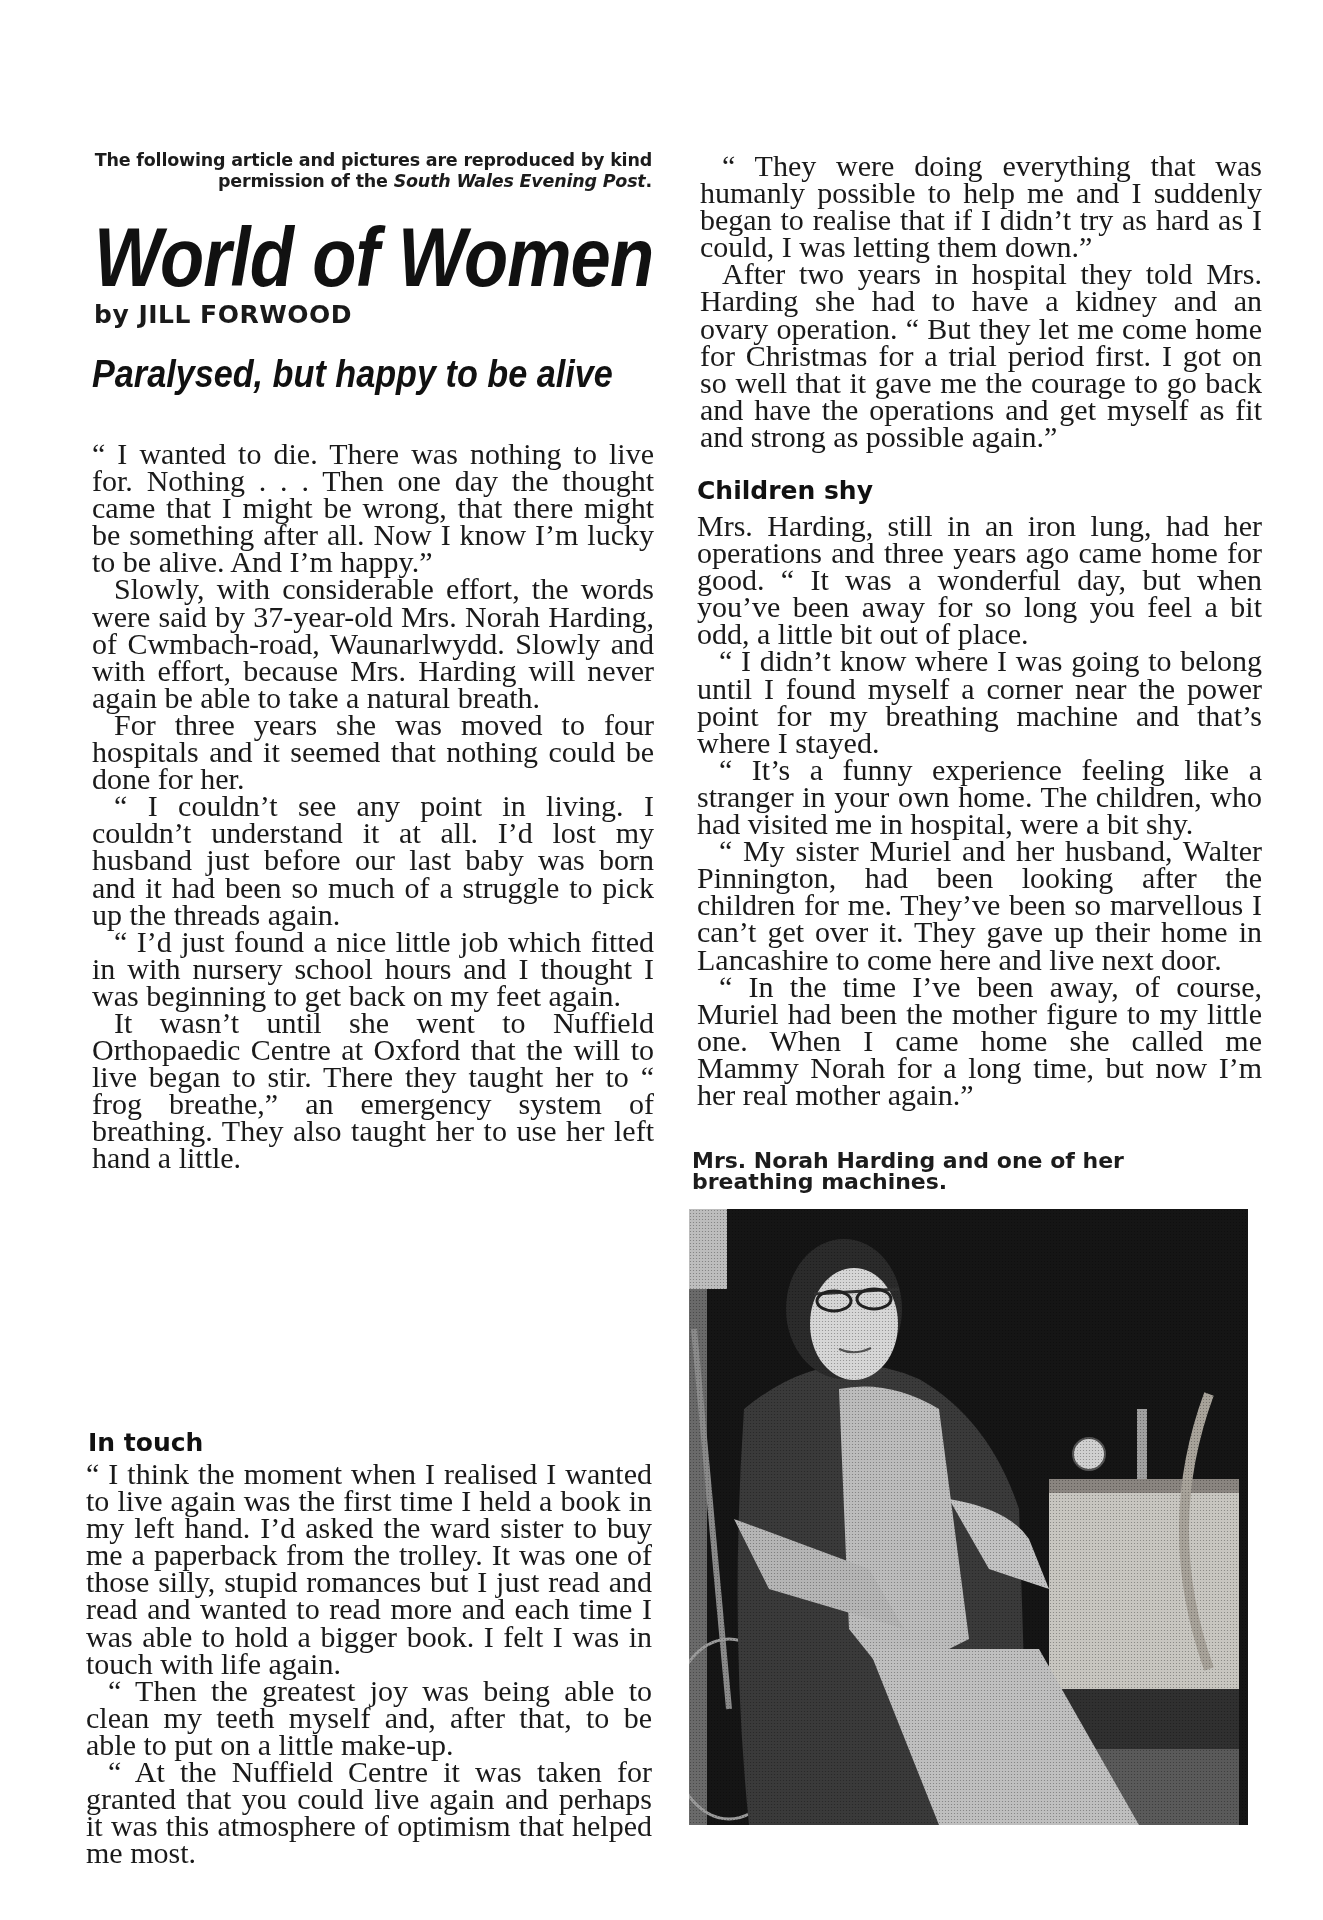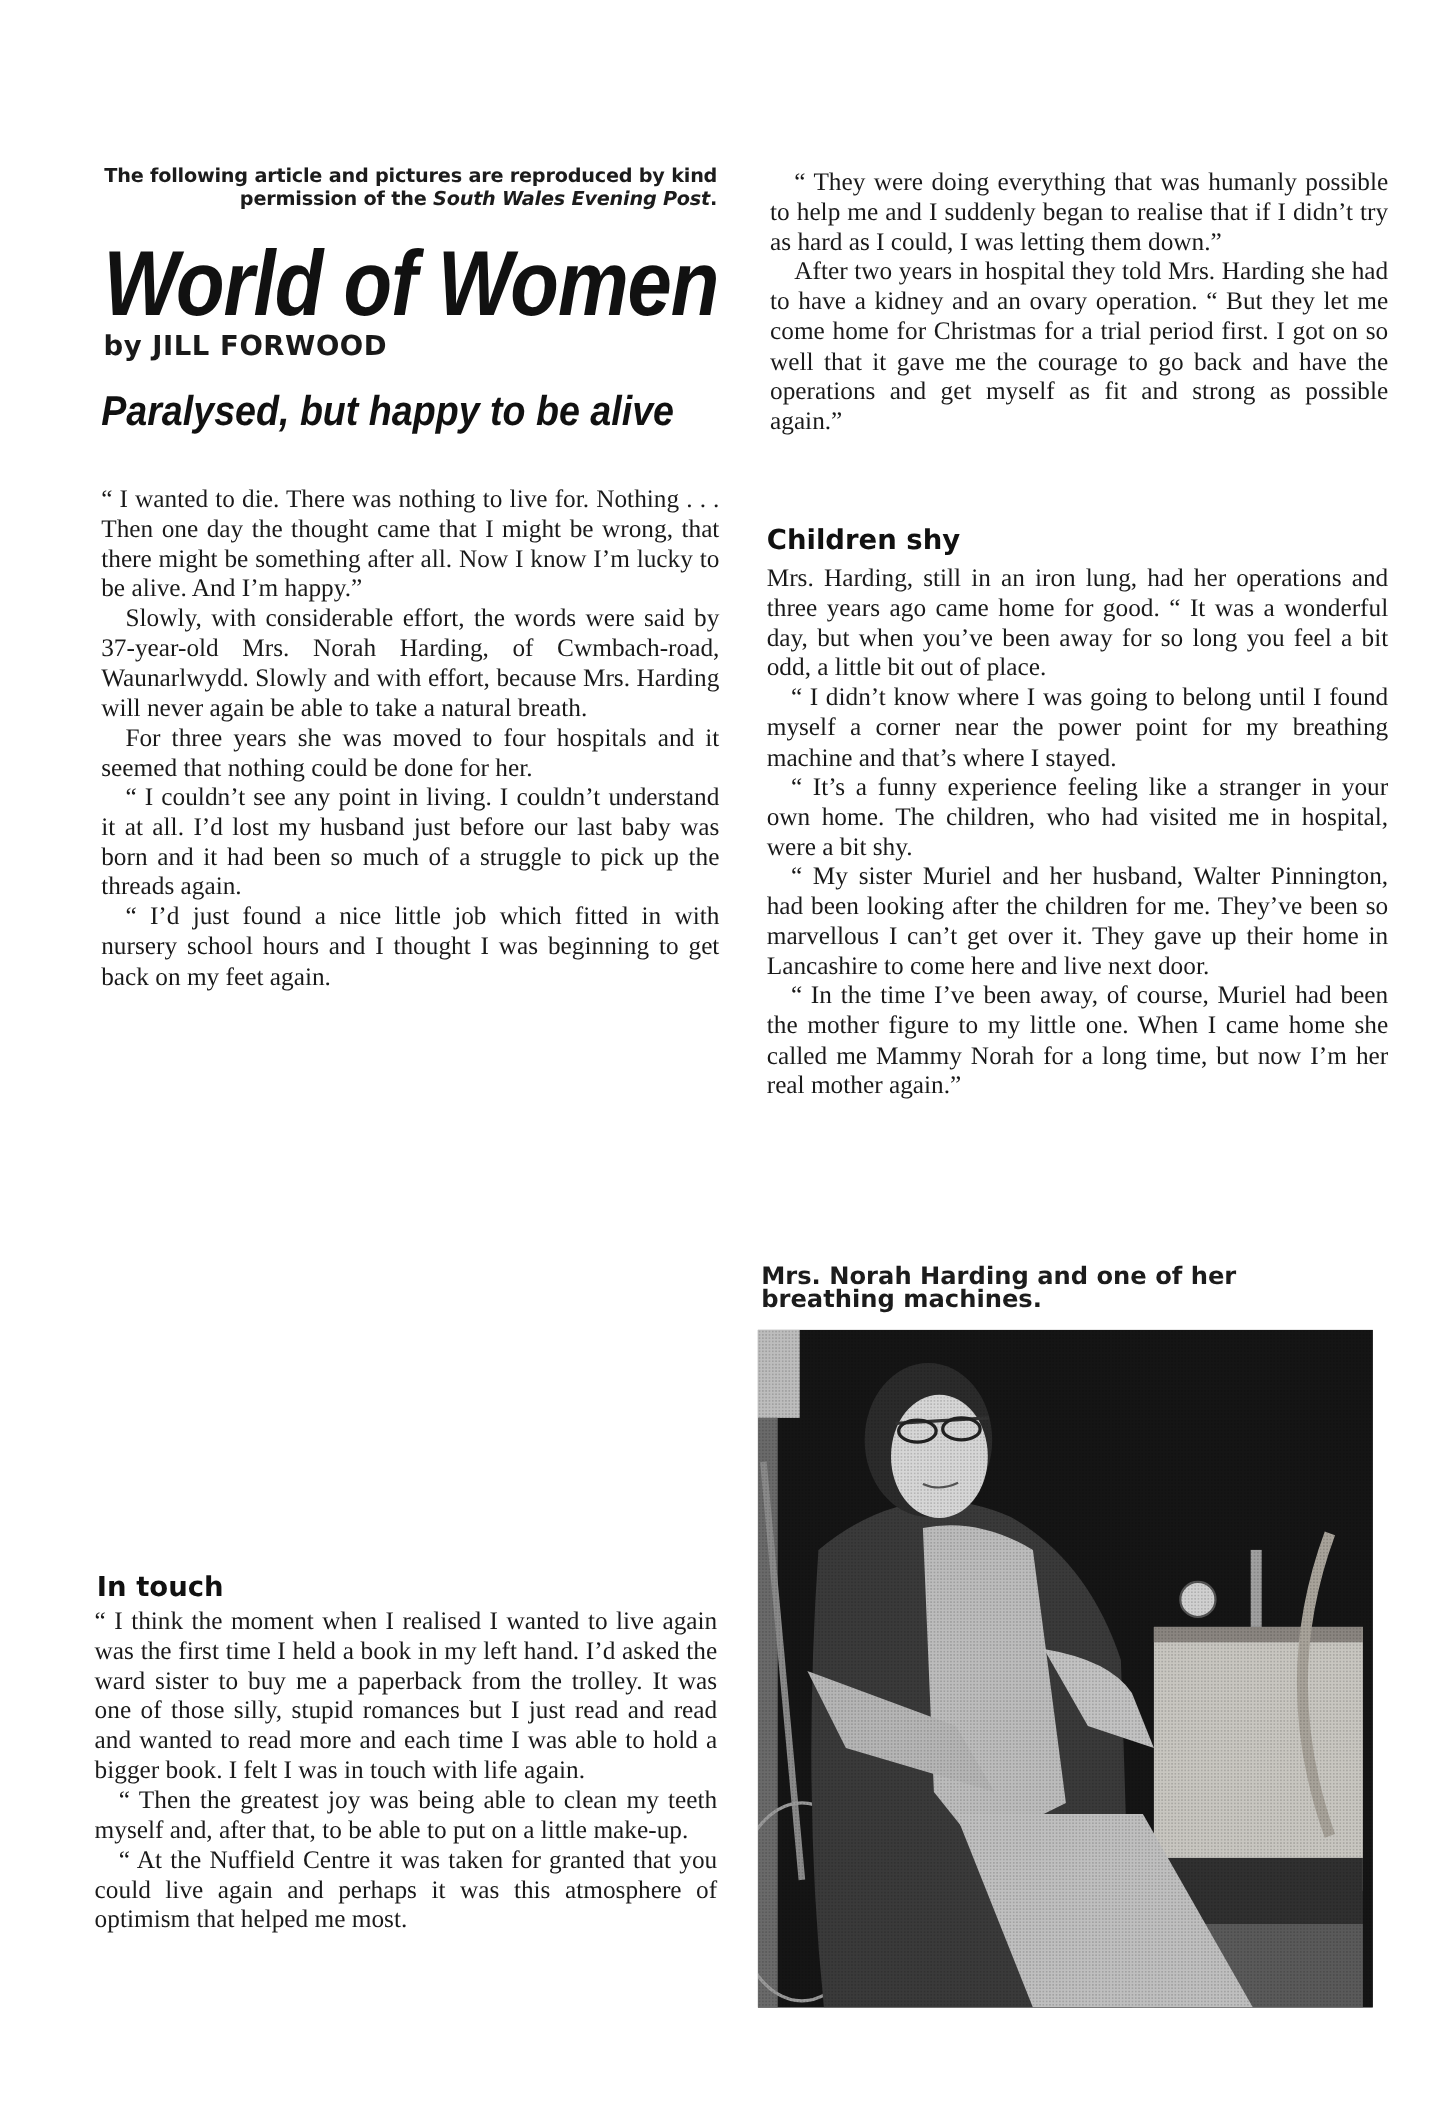--- a/index.html
+++ b/index.html
@@ -21,21 +21,21 @@
       font-family: "DejaVu Sans", sans-serif; font-weight: bold; font-size: 25px; letter-spacing: 0.5px; color: #1a1a1a;
     }
     .headline {
       position: absolute; top: 352px; left: 92px;
       font-family: "Liberation Sans", sans-serif; font-weight: bold; font-style: italic;
       font-size: 38px; line-height: 44px; color: #111;
       transform: scaleX(0.9); transform-origin: left top; white-space: nowrap;
     }
     .text {
       position: absolute;
-      font-family: "Liberation Serif", serif; font-size: 23px; line-height: 27.1px;
+      font-family: "Liberation Serif", serif; font-size: 30px; line-height: 27.1px;
       text-align: justify; color: #1a1a1a;
     }
     .text p { margin: 0; text-indent: 22px; }
     .text p.noindent { text-indent: 0; }
     .subhead {
       position: absolute; font-family: "DejaVu Sans", sans-serif; font-weight: bold; font-size: 25px; color: #111;
     }
     .caption {
       position: absolute; top: 1150px; left: 692px; width: 520px;
       font-family: "DejaVu Sans", sans-serif; font-weight: bold; font-size: 22px; line-height: 21px; color: #1c1c1c;
@@ -57,20 +57,21 @@
   <div class="byline">by JILL FORWOOD</div>
 
   <div class="headline">Paralysed, but happy to be alive</div>
 
   <div class="text" style="top:440px; left:92px; width:562px;">
     <p class="noindent">“ I wanted to die.  There was nothing to live for. Nothing . . .  Then one day the thought came that I might be wrong, that there might be something after all.  Now I know I’m lucky to be alive.  And I’m happy.”</p>
     <p>Slowly, with considerable effort, the words were said by 37-year-old Mrs. Norah Harding, of Cwmbach-road, Waunarlwydd.  Slowly and with effort, because Mrs. Harding will never again be able to take a natural breath.</p>
     <p>For three years she was moved to four hospitals and it seemed that nothing could be done for her.</p>
     <p>“ I couldn’t see any point in living.  I couldn’t understand it at all.  I’d lost my husband just before our last baby was born and it had been so much of a struggle to pick up the threads again.</p>
     <p>“ I’d just found a nice little job which fitted in with nursery school hours and I thought I was beginning to get back on my feet again.</p>
+    <p>It wasn’t until she went to Nuffield Orthopaedic Centre at Oxford that the will to live began to stir.  There they taught her to “ frog breathe,” an emergency system of breathing. They also taught her to use her left hand a little.</p>
   </div>
 
   <div class="subhead" style="top:1385px; left:88px;margin-top:43px;">In touch</div>
 
   <div class="text" style="top:1420px; left:86px; width:566px;margin-top:40px;">
     <p class="noindent">“ I think the moment when I realised I wanted to live again was the first time I held a book in my left hand.  I’d asked the ward sister to buy me a paperback from the trolley.  It was one of those silly, stupid romances but I just read and read and wanted to read more and each time I was able to hold a bigger book.  I felt I was in touch with life again.</p>
     <p>“ Then the greatest joy was being able to clean my teeth myself and, after that, to be able to put on a little make-up.</p>
     <p>“ At the Nuffield Centre it was taken for granted that you could live again and perhaps it was this atmosphere of optimism that helped me most.</p>
   </div>
 

